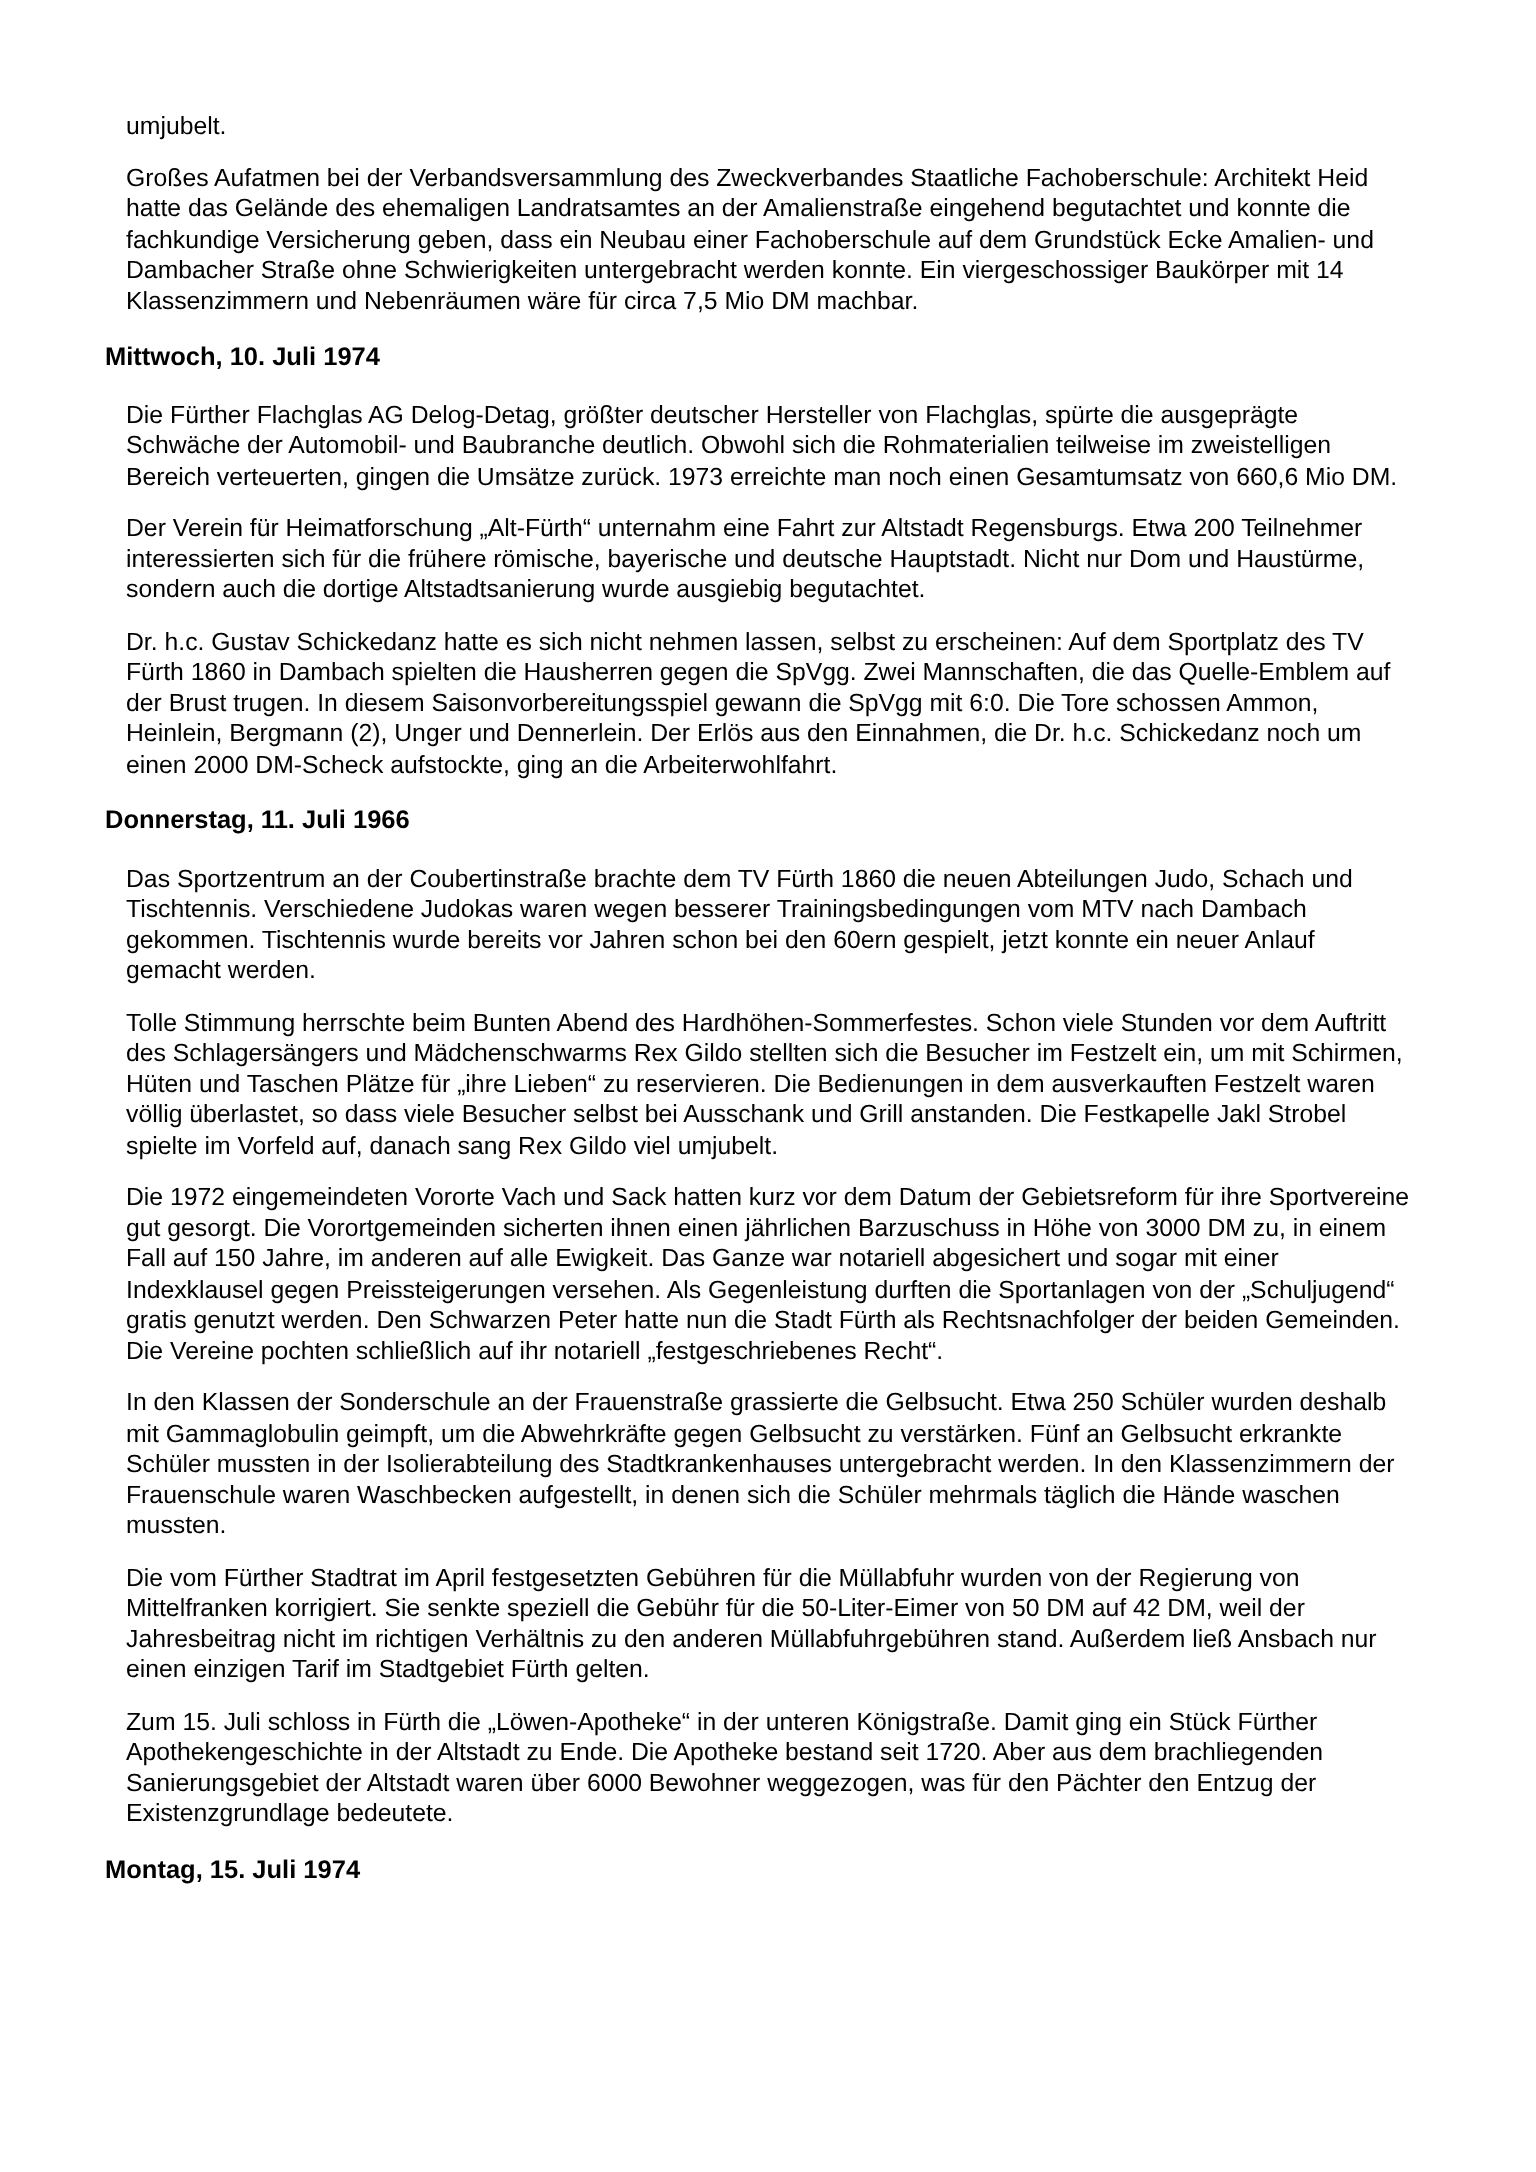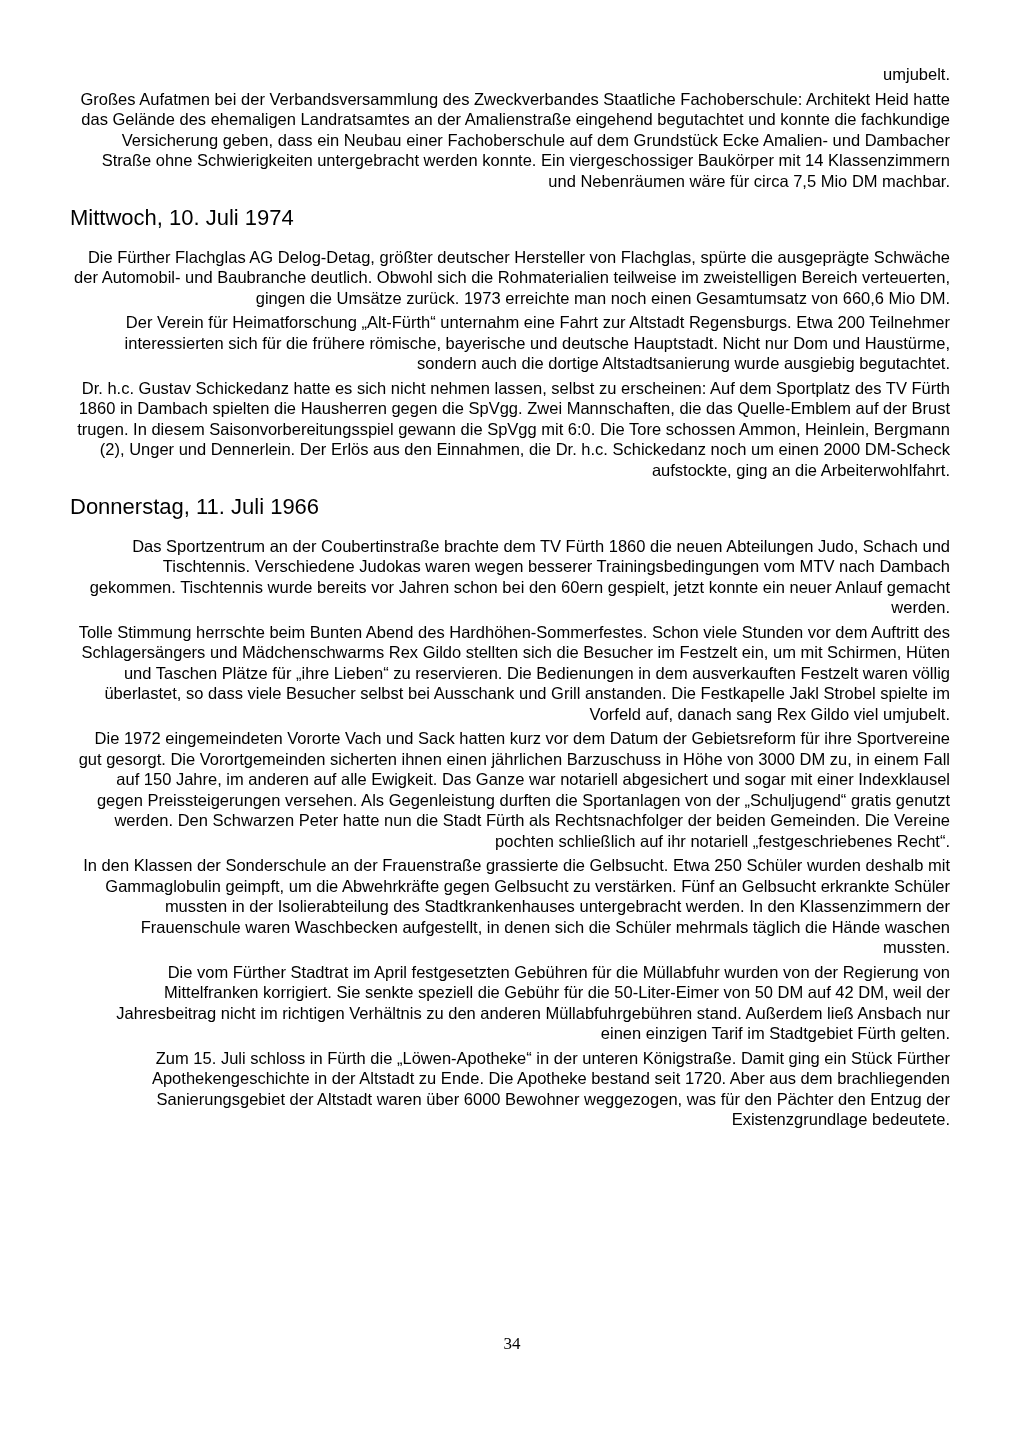--- a/index.html
+++ b/index.html
@@ -25,29 +25,28 @@
     top: 60px;
     left: 70px;
     width: 884px;
     font-family: "Liberation Sans", sans-serif;
     font-size: 16.5px;
     line-height: 20.5px;
     color: #000000;
     text-align: left;
   }
   .para {
-    margin: 4px;
+    margin: 14px;
     padding: 0;
-    text-align: right;
   }
   .heading {
     margin: 17px 0 18px 0;
     padding: 0;
-    font-size: 22px;
-    font-weight: normal;
+    font-size: 17px;
+    font-weight: bold;
     line-height: 20.5px;
   }
   .page-footer {
     position: absolute;
     top: 1334px;
     left: 0;
     width: 1024px;
     text-align: center;
     font-family: "Liberation Serif", serif;
     font-size: 17px;
@@ -71,19 +70,17 @@
     <h2 class="heading">Donnerstag, 11. Juli 1966</h2>
     <p class="para">Das Sportzentrum an der Coubertinstraße brachte dem TV Fürth 1860 die neuen Abteilungen Judo, Schach und Tischtennis. Verschiedene Judokas waren wegen besserer Trainingsbedingungen vom MTV nach Dambach gekommen. Tischtennis wurde bereits vor Jahren schon bei den 60ern gespielt, jetzt konnte ein neuer Anlauf gemacht werden.</p>
     <p class="para">Tolle Stimmung herrschte beim Bunten Abend des Hardhöhen-Sommerfestes. Schon viele Stunden vor dem Auftritt des Schlagersängers und Mädchenschwarms Rex Gildo stellten sich die Besucher im Festzelt ein, um mit Schirmen, Hüten und Taschen Plätze für „ihre Lieben“ zu reservieren. Die Bedienungen in dem ausverkauften Festzelt waren völlig überlastet, so dass viele Besucher selbst bei Ausschank und Grill anstanden. Die Festkapelle Jakl Strobel spielte im Vorfeld auf, danach sang Rex Gildo viel umjubelt.</p>
 
     <p class="para">Die 1972 eingemeindeten Vororte Vach und Sack hatten kurz vor dem Datum der Gebietsreform für ihre Sportvereine gut gesorgt. Die Vorortgemeinden sicherten ihnen einen jährlichen Barzuschuss in Höhe von 3000 DM zu, in einem Fall auf 150 Jahre, im anderen auf alle Ewigkeit. Das Ganze war notariell abgesichert und sogar mit einer Indexklausel gegen Preissteigerungen versehen. Als Gegenleistung durften die Sportanlagen von der „Schuljugend“ gratis genutzt werden. Den Schwarzen Peter hatte nun die Stadt Fürth als Rechtsnachfolger der beiden Gemeinden. Die Vereine pochten schließlich auf ihr notariell „festgeschriebenes Recht“.</p>
     <p class="para">In den Klassen der Sonderschule an der Frauenstraße grassierte die Gelbsucht. Etwa 250 Schüler wurden deshalb mit Gammaglobulin geimpft, um die Abwehrkräfte gegen Gelbsucht zu verstärken. Fünf an Gelbsucht erkrankte Schüler mussten in der Isolierabteilung des Stadtkrankenhauses untergebracht werden. In den Klassenzimmern der Frauenschule waren Waschbecken aufgestellt, in denen sich die Schüler mehrmals täglich die Hände waschen mussten.</p>
 
     <p class="para">Die vom Fürther Stadtrat im April festgesetzten Gebühren für die Müllabfuhr wurden von der Regierung von Mittelfranken korrigiert. Sie senkte speziell die Gebühr für die 50-Liter-Eimer von 50 DM auf 42 DM, weil der Jahresbeitrag nicht im richtigen Verhältnis zu den anderen Müllabfuhrgebühren stand. Außerdem ließ Ansbach nur einen einzigen Tarif im Stadtgebiet Fürth gelten.</p>
     <p class="para">Zum 15. Juli schloss in Fürth die „Löwen-Apotheke“ in der unteren Königstraße. Damit ging ein Stück Fürther Apothekengeschichte in der Altstadt zu Ende. Die Apotheke bestand seit 1720. Aber aus dem brachliegenden Sanierungsgebiet der Altstadt waren über 6000 Bewohner weggezogen, was für den Pächter den Entzug der Existenzgrundlage bedeutete.</p>
 
+    <h2 class="heading">Montag, 15. Juli 1974</h2>
 
   </div>
 
-  <div class="page-footer">
-    <span>34</span>
-  </div>
 </div>
 
 </body></html>

